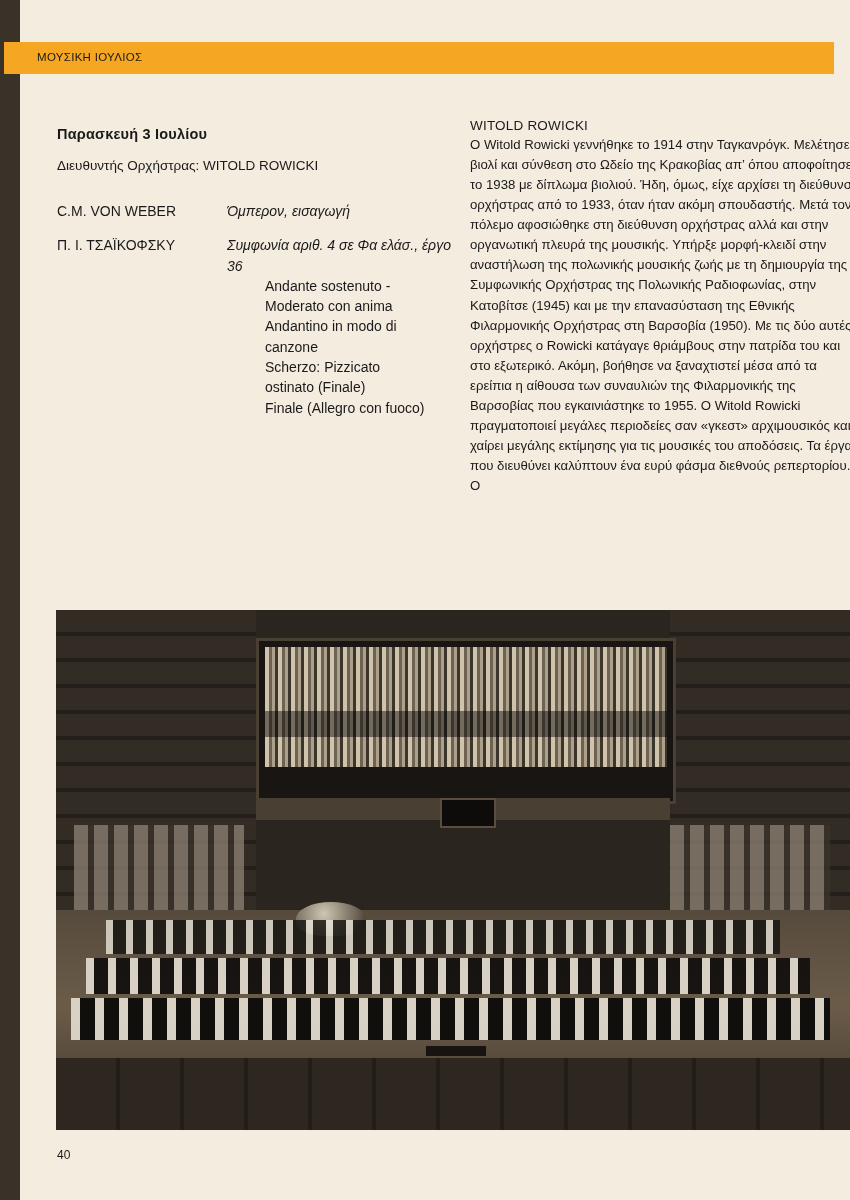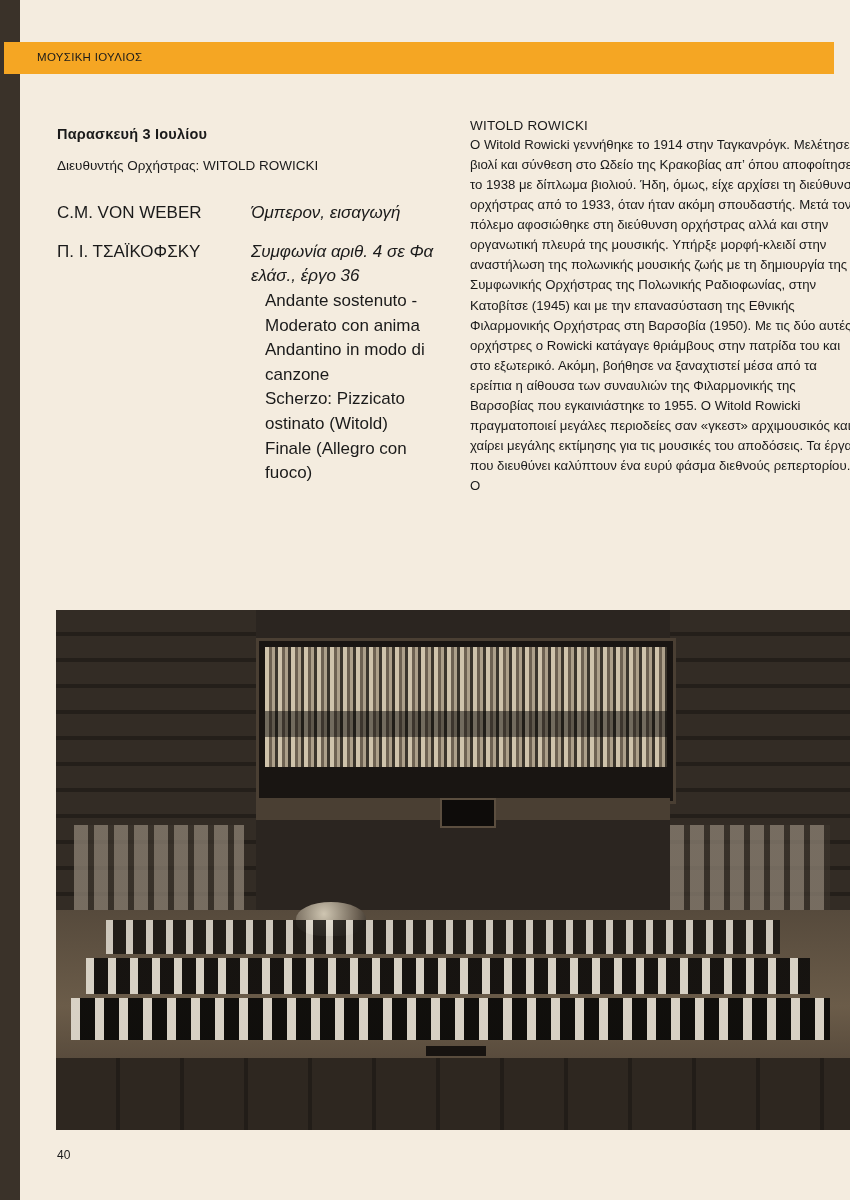--- a/index.html
+++ b/index.html
@@ -75,40 +75,39 @@
   .conductor-line {
     font-size: 13.5px;
     margin: 0 0 28px 0;
   }
   .program {
     width: 100%;
     border-collapse: collapse;
   }
   .program td {
     vertical-align: top;
-    font-size: 17px;
+    font-size: 14px;
     line-height: 1.45;
     padding: 0 0 14px 0;
   }
   .program td.composer {
     width: 160px;
     white-space: nowrap;
     padding-right: 10px;
   }
   .program td.work {
     font-style: italic;
   }
   .program .mv {
     font-style: normal;
     display: block;
     padding-left: 38px;
   }
   .program .work-main {
     display: block;
-    margin-left: 24px;
   }
   .bio-title {
     font-size: 13.5px;
     margin: 0 0 2px 0;
     letter-spacing: 0.2px;
   }
   .bio-body {
     font-size: 13.2px;
     line-height: 1.52;
     margin: 0;
@@ -256,21 +255,21 @@
           </tr>
           <tr>
             <td class="composer">Π. Ι. ΤΣΑΪΚΟΦΣΚΥ</td>
             <td class="work">
               <span class="work-main">Συμφωνία αριθ. 4 σε Φα ελάσ., έργο 36</span>
               <span class="mv">Andante sostenuto -</span>
               <span class="mv">Moderato con anima</span>
               <span class="mv">Andantino in modo di</span>
               <span class="mv">canzone</span>
               <span class="mv">Scherzo: Pizzicato</span>
-              <span class="mv">ostinato (Witold)</span>
+              <span class="mv">ostinato (Finale)</span>
               <span class="mv">Finale (Allegro con fuoco)</span>
             </td>
           </tr>
         </tbody>
     </table>
   </div>
 
   <div class="col-right">
     <p class="bio-title">WITOLD ROWICKI</p>
     <p class="bio-body">Ο Witold Rowicki γεννήθηκε το 1914 στην Ταγκανρόγκ. Μελέτησε βιολί και σύνθεση στο Ωδείο της Κρακοβίας απ’ όπου αποφοίτησε το 1938 με δίπλωμα βιολιού. Ήδη, όμως, είχε αρχίσει τη διεύθυνση ορχήστρας από το 1933, όταν ήταν ακόμη σπουδαστής. Μετά τον πόλεμο αφοσιώθηκε στη διεύθυνση ορχήστρας αλλά και στην οργανωτική πλευρά της μουσικής. Υπήρξε μορφή-κλειδί στην αναστήλωση της πολωνικής μουσικής ζωής με τη δημιουργία της Συμφωνικής Ορχήστρας της Πολωνικής Ραδιοφωνίας, στην Κατοβίτσε (1945) και με την επανασύσταση της Εθνικής Φιλαρμονικής Ορχήστρας στη Βαρσοβία (1950). Με τις δύο αυτές ορχήστρες ο Rowicki κατάγαγε θριάμβους στην πατρίδα του και στο εξωτερικό. Ακόμη, βοήθησε να ξαναχτιστεί μέσα από τα ερείπια η αίθουσα των συναυλιών της Φιλαρμονικής της Βαρσοβίας που εγκαινιάστηκε το 1955. Ο Witold Rowicki πραγματοποιεί μεγάλες περιοδείες σαν «γκεστ» αρχιμουσικός και χαίρει μεγάλης εκτίμησης για τις μουσικές του αποδόσεις. Τα έργα που διευθύνει καλύπτουν ένα ευρύ φάσμα διεθνούς ρεπερτορίου. Ο</p>

